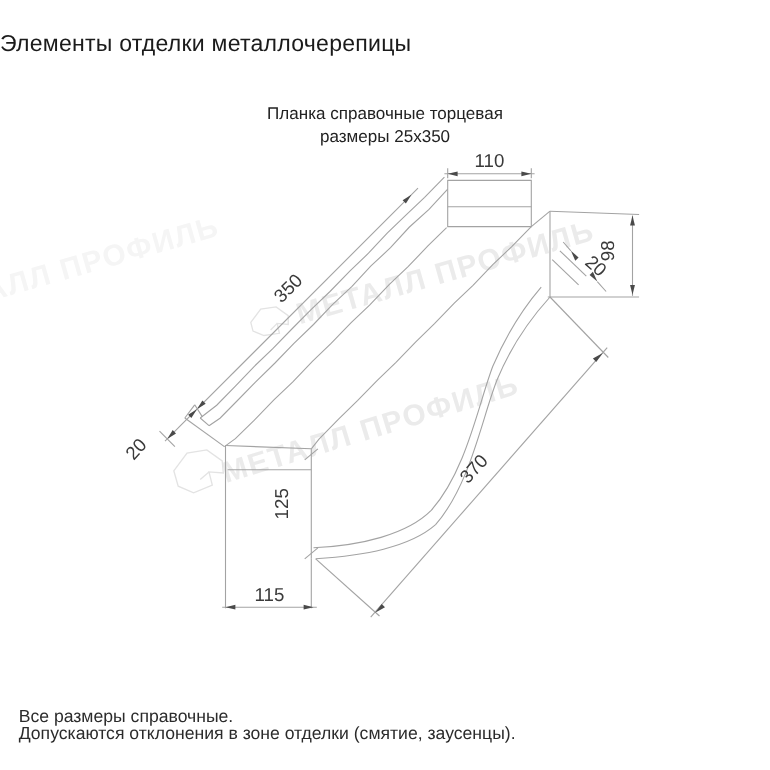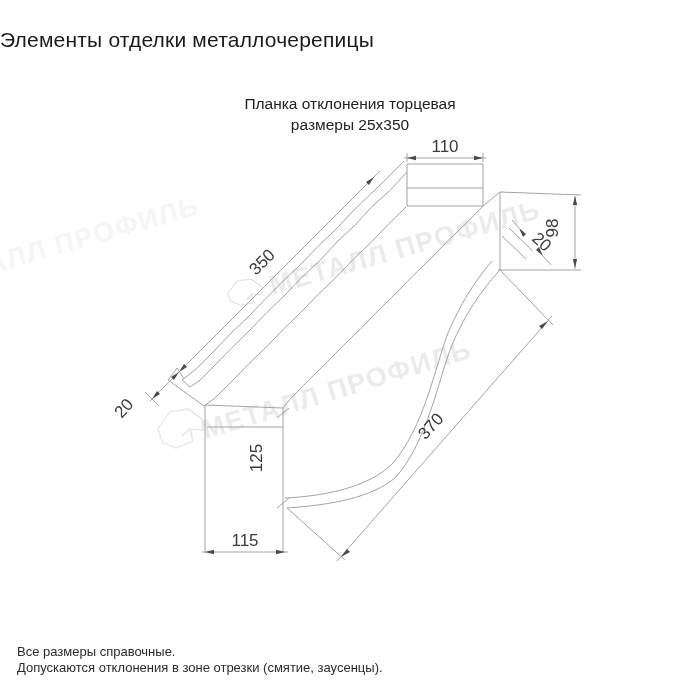--- a/index.html
+++ b/index.html
@@ -6,36 +6,36 @@
   #page{position:relative;width:700px;height:700px;background:#ffffff;overflow:hidden;
         font-family:"Liberation Sans", sans-serif;}
   .title{position:absolute;left:0;right:0;top:28px;text-align:left;
          font-size:21px;color:#1b1b1b;letter-spacing:.2px;}
   .subtitle{position:absolute;left:0;right:0;top:93px;text-align:center;
             font-size:15.5px;line-height:21px;color:#222222;}
   .watermark{position:absolute;white-space:nowrap;font-weight:bold;font-size:27px;
              letter-spacing:1.5px;color:#ebebeb;z-index:1;}
   .watermark.faint{color:#f5f5f5;}
   svg#draw{position:absolute;left:0;top:0;z-index:2;}
-  .footer{position:absolute;left:17px;top:644px;font-size:13px;line-height:15.5px;
+  .footer{position:absolute;left:17px;top:644px;font-size:16px;line-height:15.5px;
           color:#2b2b2b;z-index:3;}
   .ln{stroke:#a3a3a3;stroke-width:1;fill:none;}
   .arw{fill:#4a4a4a;stroke:none;}
   .dimtxt{fill:#3a3a3a;font-family:"Liberation Sans",sans-serif;font-size:17px;}
   .logo{stroke:#e3e3e3;stroke-width:1.2;fill:none;}
 </style>
 </head>
 <body>
 
 <div id="page">
 
   <div class="title">Элементы отделки металлочерепицы</div>
 
   <div class="subtitle">
-    <div>Планка отклонения торцевая</div>
+    <div>Планка справочные торцевая</div>
     <div>размеры 25x350</div>
   </div>
 
   <div class="watermark faint" style="left:64px;top:244px;transform:translate(-50%,-50%) rotate(-16deg);">МЕТАЛЛ ПРОФИЛЬ</div>
   <div class="watermark" style="left:405px;top:248px;transform:translate(-50%,-50%) rotate(-16deg);">МЕТАЛЛ ПРОФИЛЬ</div>
   <div class="watermark" style="left:337px;top:390px;transform:translate(-50%,-50%) rotate(-17deg);">МЕТАЛЛ ПРОФИЛЬ</div>
 
   <svg id="draw" width="700" height="700" viewBox="0 0 700 700">
 
     <g>
@@ -141,16 +141,16 @@
       <path class="ln" d="M287,508 L345,560"></path>
       <path class="ln" d="M552,316 L337,561"></path>
       <path class="arw" d="M548,321 L542,329 L539,326 Z"></path>
       <path class="arw" d="M341,557 L347,549 L350,552 Z"></path>
       <text class="dimtxt" x="435" y="430" text-anchor="middle" transform="rotate(-48 435 430)">370</text>
     </g>
   </svg>
 
   <div class="footer">
     <div>Все размеры справочные.</div>
-    <div>Допускаются отклонения в зоне отрезки (смятие, заусенцы).</div>
+    <div>Допускаются отклонения в зоне отделки (смятие, заусенцы).</div>
   </div>
 
 </div>
 
 </body></html>

